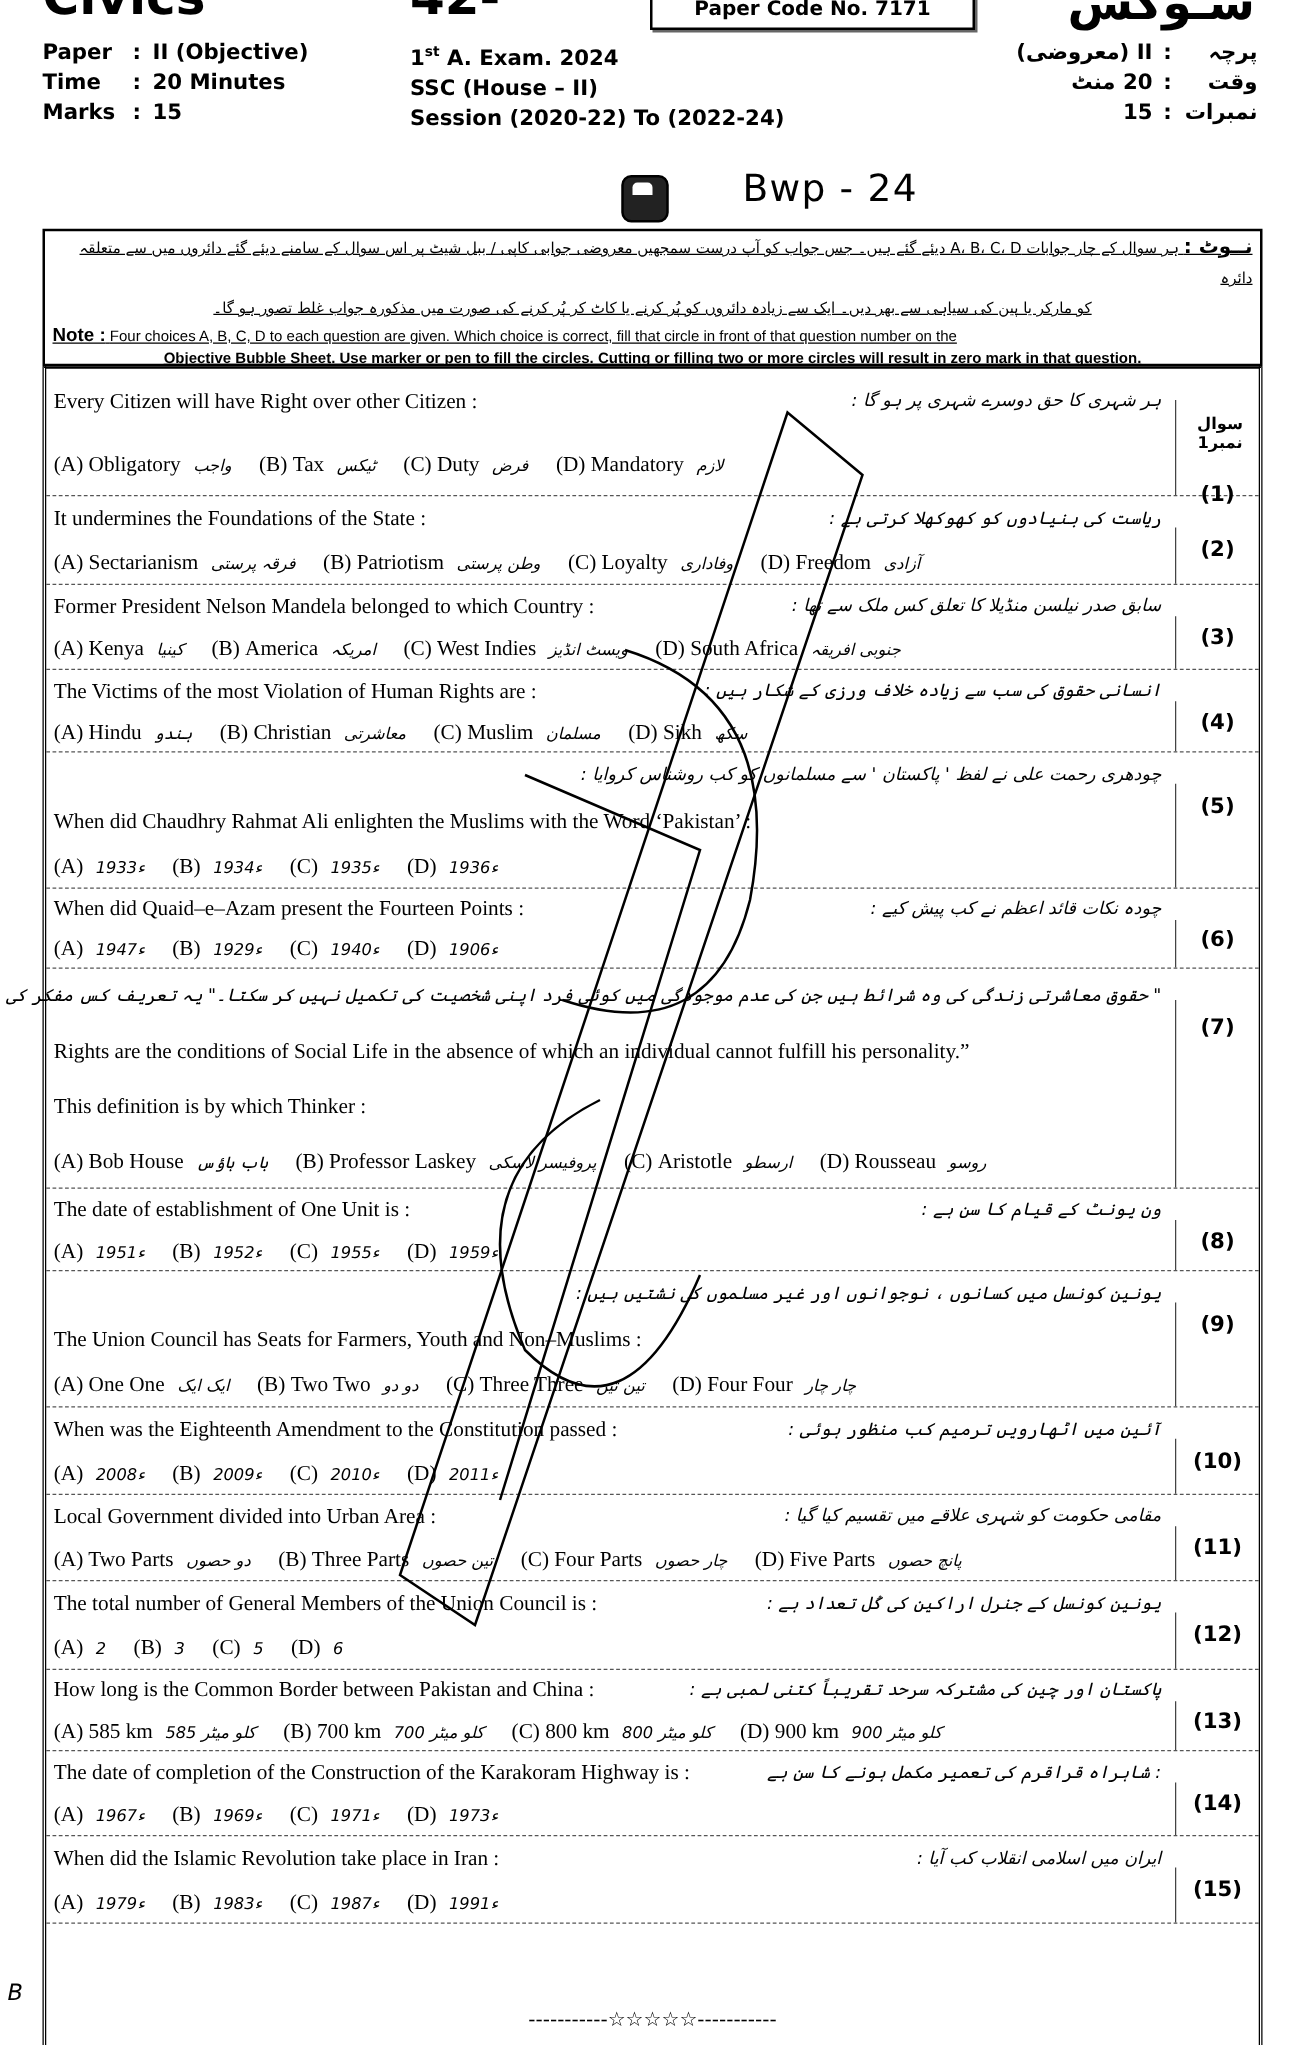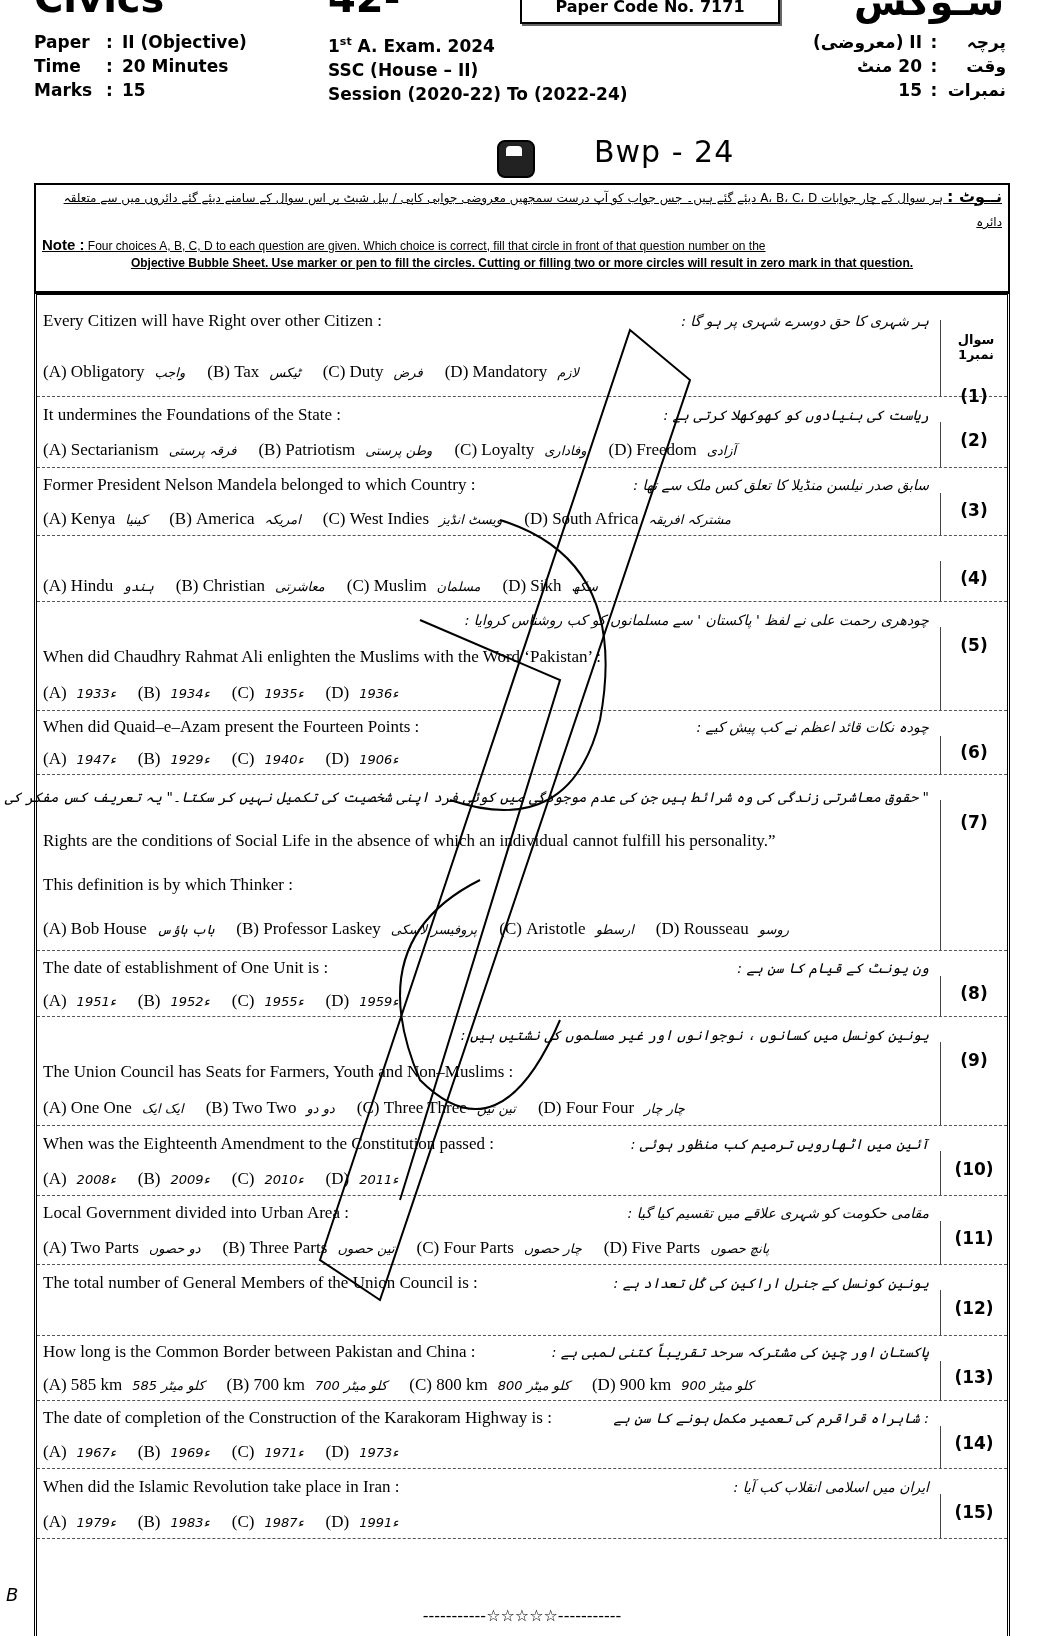--- a/index.html
+++ b/index.html
@@ -94,20 +94,21 @@
       <span>15</span>
     </div>
 </div>
 
 <div class="emblem"></div>
 <div class="handwrite">Bwp - 24</div>
 
 <div class="note-box">
   <div class="note-ur">
     <div><span class="lbl">نــوٹ :</span> <span>ہر سوال کے چار جوابات A، B، C، D دیئے گئے ہیں۔ جس جواب کو آپ درست سمجھیں معروضی جوابی کاپی / ببل شیٹ پر اس سوال کے سامنے دیئے گئے دائروں میں سے متعلقہ دائرہ</span></div>
+    <div class="l2">کو مارکر یا پین کی سیاہی سے بھر دیں۔ ایک سے زیادہ دائروں کو پُر کرنے یا کاٹ کر پُر کرنے کی صورت میں مذکورہ جواب غلط تصور ہو گا۔</div>
   </div>
   <div class="note-en">
     <span class="lbl">Note :</span> <span>Four choices A, B, C, D to each question are given. Which choice is correct, fill that circle in front of that question number on the</span>
     <span class="l2">Objective Bubble Sheet. Use marker or pen to fill the circles. Cutting or filling two or more circles will result in zero mark in that question.</span>
   </div>
 </div>
 
 <div class="qtable" id="qtable">
     <div class="q" style="top: 0px; height: 102px;">
       <div class="body">
@@ -138,29 +139,33 @@
         <span class="lab" style="top:8px">(2)</span>
       </div>
     </div>
     <div class="q" style="top: 173px; height: 68px;">
       <div class="body">
         <div class="line" style="top: 0px;">
           <span class="en">Former President Nelson Mandela belonged to which Country  :</span>
           <span class="ur">سابق صدر نیلسن منڈیلا کا تعلق کس ملک سے تھا :</span>
         </div>
         <div class="line" style="top: 34px;">
-          <span class="en"><span class="opt"><span>(A) Kenya</span><span class="ou">کینیا</span></span><span class="opt"><span>(B) America</span><span class="ou">امریکہ</span></span><span class="opt"><span>(C) West Indies</span><span class="ou">ویسٹ انڈیز</span></span><span class="opt"><span>(D) South Africa</span><span class="ou">مشترکہ افریقہ</span></span></span>
+          <span class="en"><span class="opt"><span>(A) Kenya</span><span class="ou">کینیا</span></span><span class="opt"><span>(B) America</span><span class="ou">امریکہ</span></span><span class="opt"><span>(C) West Indies</span><span class="ou">ویسٹ انڈیز</span></span><span class="opt"><span>(D) South Africa</span><span class="ou">جنوبی افریقہ</span></span></span>
         </div>
       </div>
       <div class="num">
         <span class="lab" style="top:7px">(3)</span>
       </div>
     </div>
     <div class="q" style="top: 241px; height: 66px;">
       <div class="body">
+        <div class="line" style="top: -0.5px;">
+          <span class="en">The Victims of the most Violation of  Human Rights are  :</span>
+          <span class="ur">انسانی حقوق کی سب سے زیادہ خلاف ورزی کے شکار ہیں :</span>
+        </div>
         <div class="line" style="top: 32.5px;">
           <span class="en"><span class="opt"><span>(A) Hindu</span><span class="ou">ہندو</span></span><span class="opt"><span>(B) Christian</span><span class="ou">معاشرتی</span></span><span class="opt"><span>(C) Muslim</span><span class="ou">مسلمان</span></span><span class="opt"><span>(D) Sikh</span><span class="ou">سکھ</span></span></span>
         </div>
       </div>
       <div class="num">
         <span class="lab" style="top:7px">(4)</span>
       </div>
     </div>
     <div class="q" style="top: 307px; height: 109px;">
       <div class="body">
@@ -267,20 +272,23 @@
       </div>
       <div class="num">
         <span class="lab" style="top:7px">(11)</span>
       </div>
     </div>
     <div class="q" style="top: 970px; height: 71px;">
       <div class="body">
         <div class="line" style="top: 0.75px;">
           <span class="en">The total number of General Members of the Union Council is  :</span>
           <span class="ur">یونین کونسل کے جنرل اراکین کی کُل تعداد ہے :</span>
+        </div>
+        <div class="line" style="top: 36.25px;">
+          <span class="en"><span class="opt"><span>(A)</span><span class="ou">2</span></span><span class="opt"><span>(B)</span><span class="ou">3</span></span><span class="opt"><span>(C)</span><span class="ou">5</span></span><span class="opt"><span>(D)</span><span class="ou">6</span></span></span>
         </div>
       </div>
       <div class="num">
         <span class="lab" style="top:8px">(12)</span>
       </div>
     </div>
     <div class="q" style="top: 1041px; height: 65px;">
       <div class="body">
         <div class="line" style="top: -0.75px;">
           <span class="en">How long is the Common Border between Pakistan and China  :</span>

